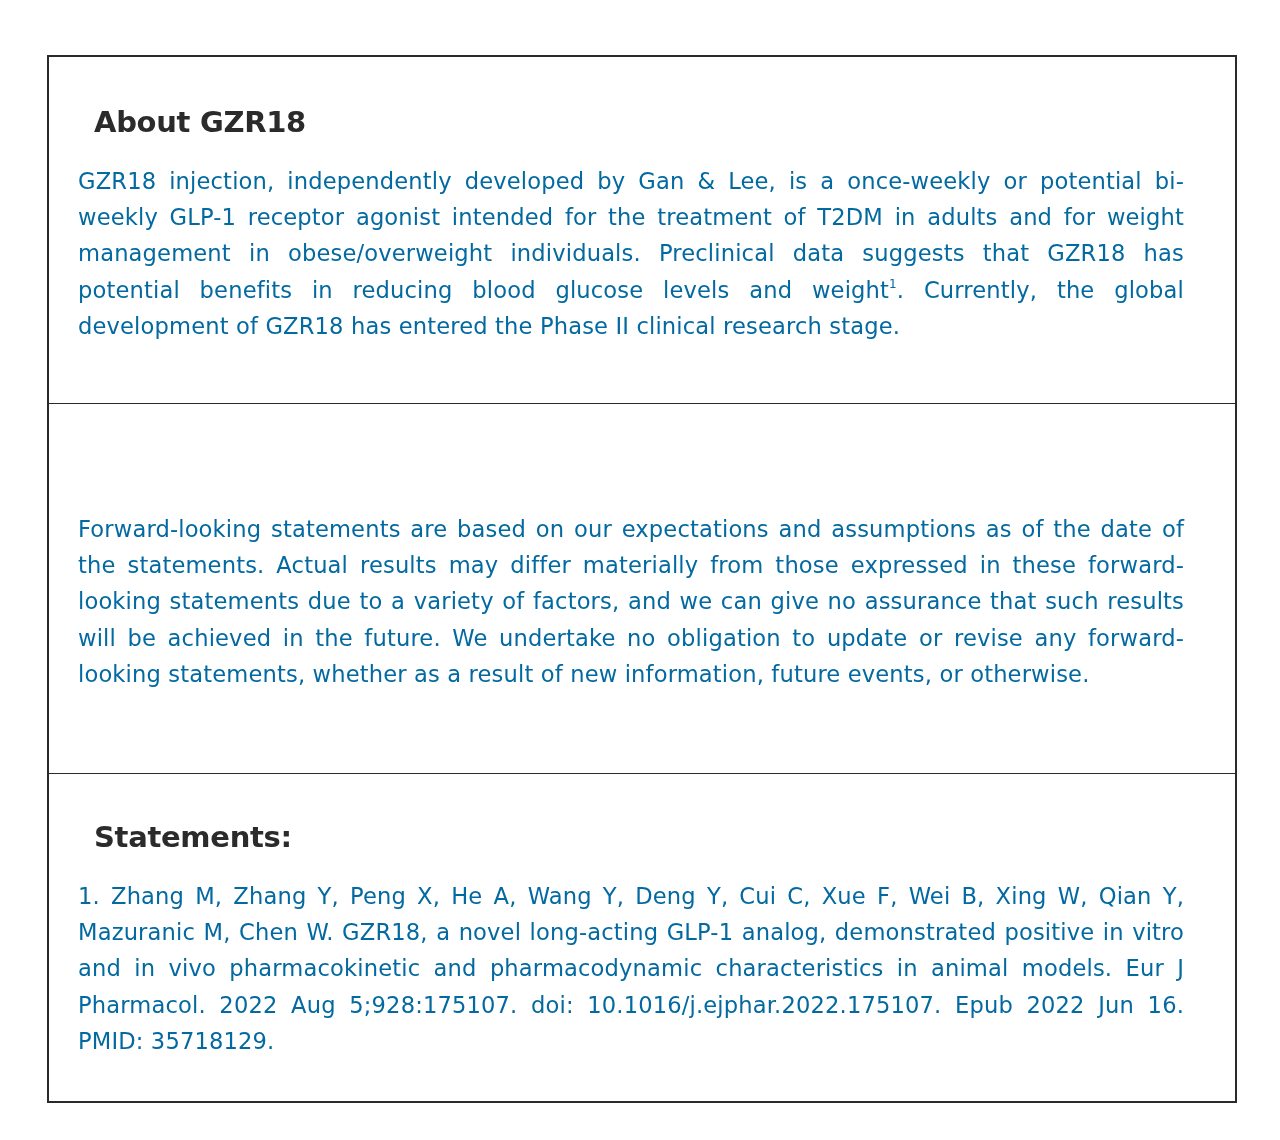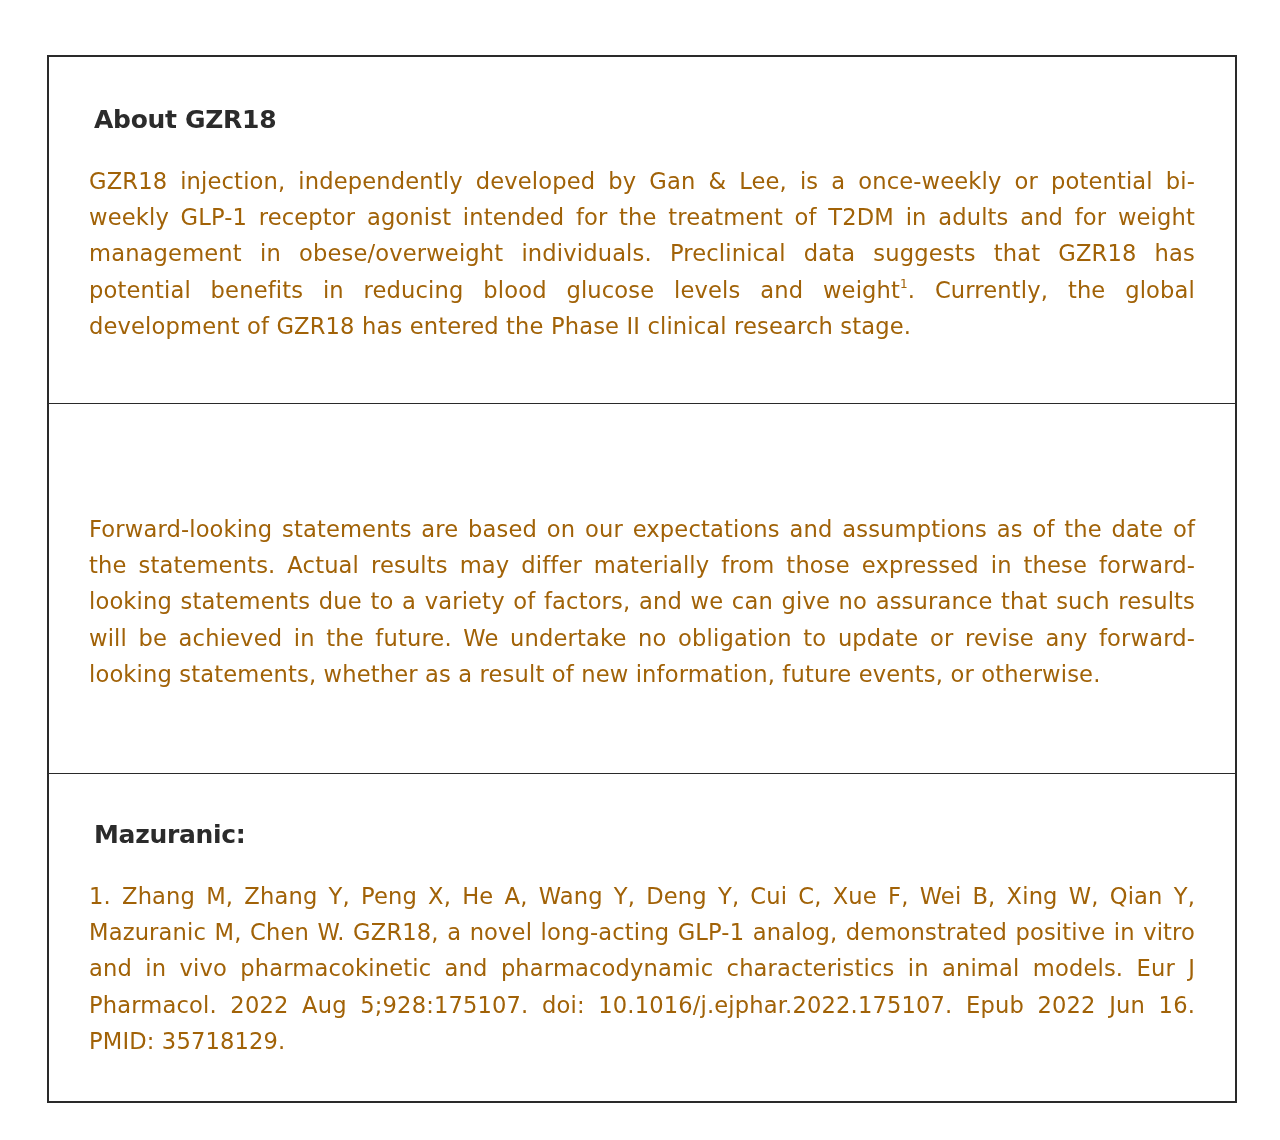--- a/index.html
+++ b/index.html
@@ -1,21 +1,21 @@
 <!DOCTYPE html>
 <html><head>
 <meta charset="utf-8">
 <style>
   html, body { margin: 0; padding: 0; background: #ffffff; }
   body { width: 1280px; height: 1140px; position: relative; font-family: "DejaVu Sans", "Liberation Sans", sans-serif; color: #2b2b2b; }
   .box { position: absolute; left: 47px; top: 55px; width: 1186px; height: 1044px; border: 2px solid #2a2a2a; box-sizing: content-box; }
   .section { position: absolute; left: 0; width: 1186px; box-sizing: border-box; }
   .divider { position: absolute; left: 0; width: 1186px; height: 0; border-top: 1.5px solid #2a2a2a; }
-  .heading { position: absolute; left: 45px; font-weight: bold; font-size: 25px; letter-spacing: -0.3px; color: #2b2b2b; white-space: nowrap; }
-  .para { position: absolute; left: 40px; width: 1106px; font-size: 22.6px; line-height: 36.2px; text-align: justify; text-align-last: left; color: #a16207; margin: 0; letter-spacing: 0.15px; word-spacing: 0px; }
+  .heading { position: absolute; left: 45px; font-weight: bold; font-size: 29px; letter-spacing: -0.3px; color: #2b2b2b; white-space: nowrap; }
+  .para { position: absolute; left: 29px; width: 1106px; font-size: 22.6px; line-height: 36.2px; text-align: justify; text-align-last: left; color: #0369a1; margin: 0; letter-spacing: 0.15px; word-spacing: 0px; }
   sup { font-size: 12px; vertical-align: 10px; line-height: 0; }
 </style>
 </head>
 <body>
 
 <div class="box">
 
   <div class="section" style="top:0; height:346px;">
     <div class="heading" style="top:48px;">About GZR18</div>
     <p class="para" style="top:106px;"><span>GZR18 injection, independently developed by Gan &amp; Lee, is a once-weekly or potential bi-weekly GLP-1 receptor agonist intended for the treatment of T2DM in adults and for weight management in obese/overweight individuals. Preclinical data suggests that GZR18 has potential benefits in reducing blood glucose levels and weight</span><sup>1</sup><span>. Currently, the global development of GZR18 has entered the Phase II clinical research stage.</span></p>
@@ -23,17 +23,17 @@
 
   <div class="divider" style="top:346px;"></div>
 
   <div class="section" style="top:347px; height:369px;">
     <p class="para" style="top:107px;">Forward-looking statements are based on our expectations and assumptions as of the date of the statements. Actual results may differ materially from those expressed in these forward-looking statements due to a variety of factors, and we can give no assurance that such results will be achieved in the future. We undertake no obligation to update or revise any forward-looking statements, whether as a result of new information, future events, or otherwise.</p>
   </div>
 
   <div class="divider" style="top:716px;"></div>
 
   <div class="section" style="top:717px; height:327px;">
-    <div class="heading" style="top:46px;">Mazuranic:</div>
+    <div class="heading" style="top:46px;">Statements:</div>
     <p class="para" style="top:104px;">1. Zhang M, Zhang Y, Peng X, He A, Wang Y, Deng Y, Cui C, Xue F, Wei B, Xing W, Qian Y, Mazuranic M, Chen W. GZR18, a novel long-acting GLP-1 analog, demonstrated positive in vitro and in vivo pharmacokinetic and pharmacodynamic characteristics in animal models. Eur J Pharmacol. 2022 Aug 5;928:175107. doi: 10.1016/j.ejphar.2022.175107. Epub 2022 Jun 16. PMID: 35718129.</p>
   </div>
 
 </div>
 
 </body></html>

